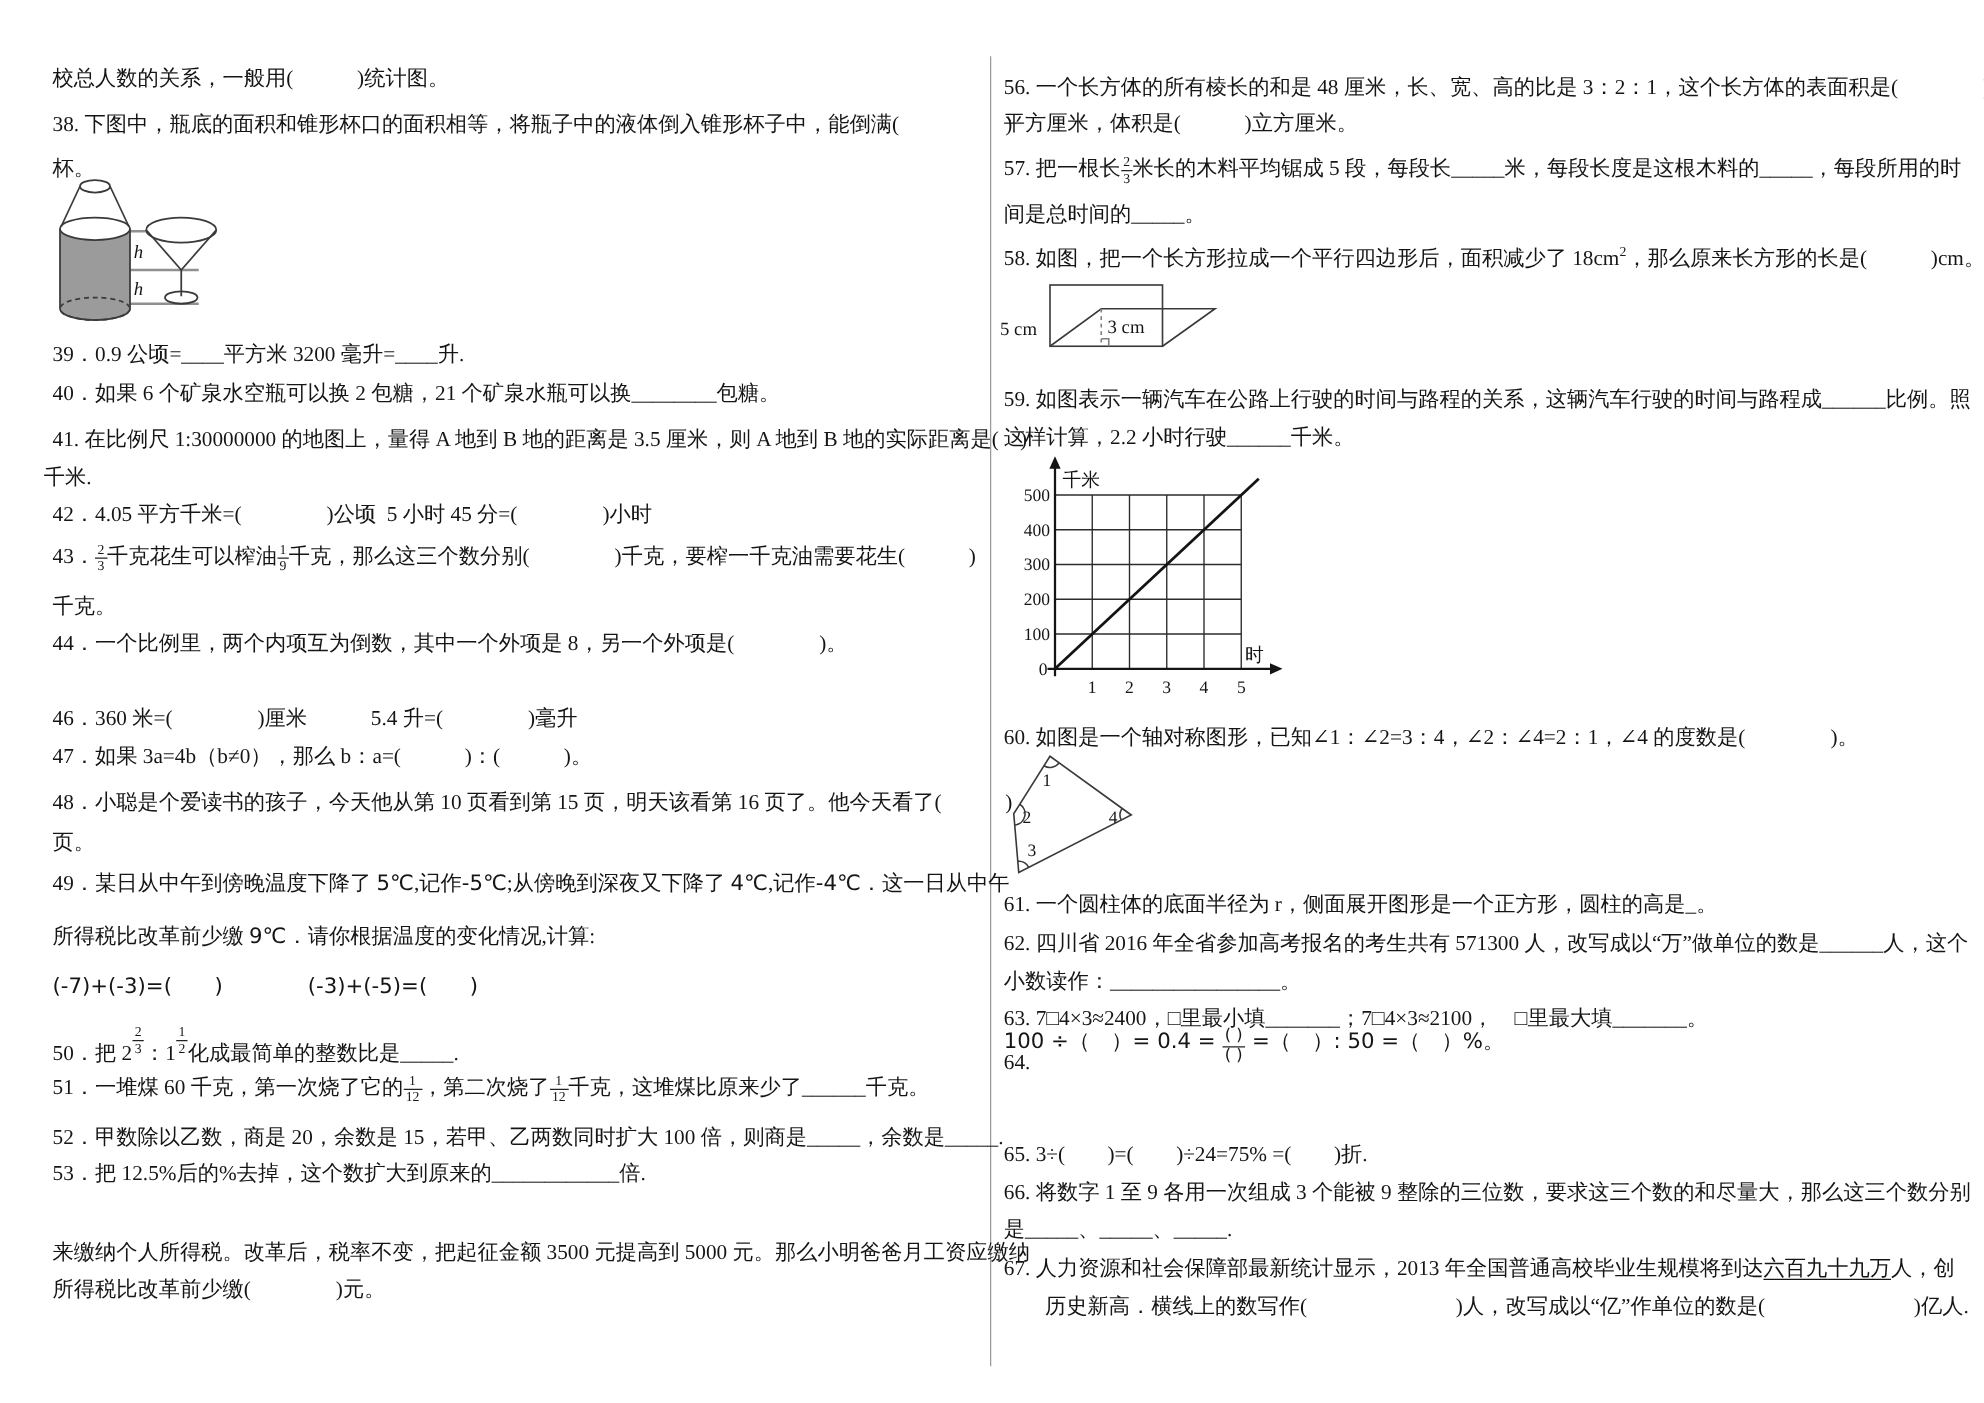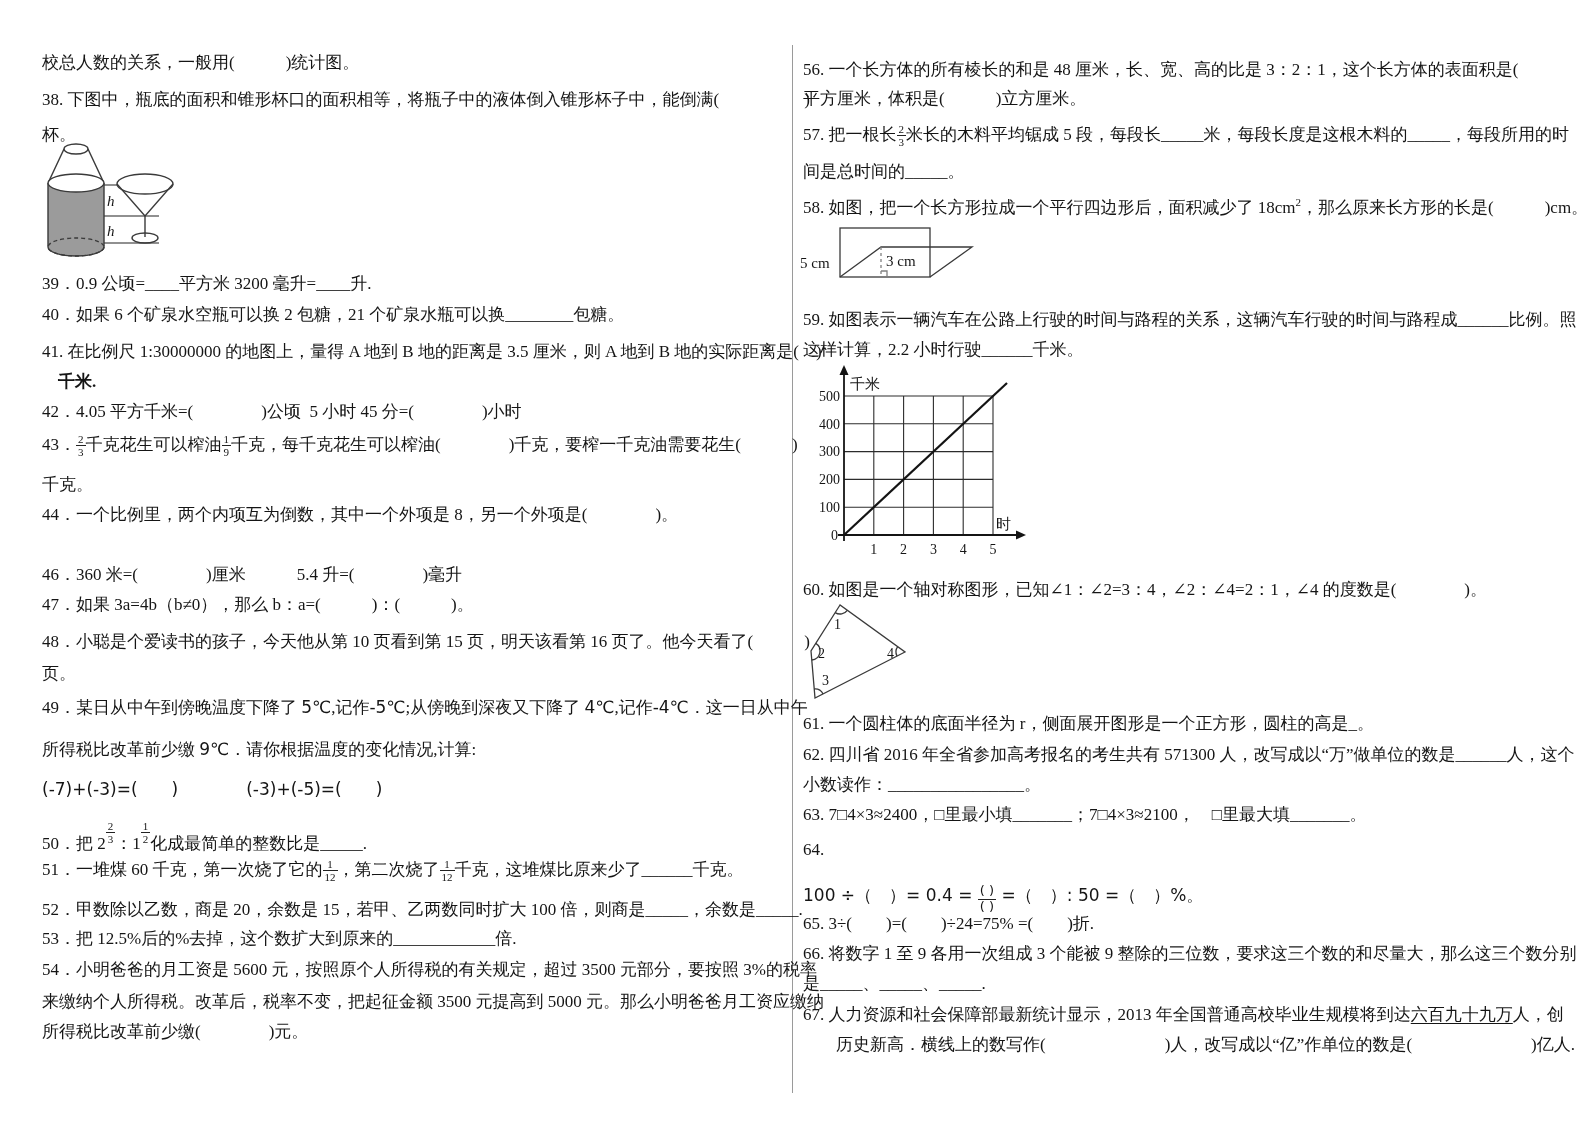--- a/index.html
+++ b/index.html
@@ -111,51 +111,50 @@
       <text x="17" y="87">3</text>
       <text x="82" y="60">4</text>
     </g>
   </svg>
 <div class="ln" style="left: 42px; top: 50px;"><span>校总人数的关系，一般用(　　　)统计图。</span></div>
     <div class="ln" style="left: 42px; top: 87px;"><span>38. 下图中，瓶底的面积和锥形杯口的面积相等，将瓶子中的液体倒入锥形杯子中，能倒满(　　　　　)</span></div>
     <div class="ln" style="left: 42px; top: 122px;"><span>杯。</span></div>
     <div class="ln" style="left: 42px; top: 271px;"><span>39．0.9 公顷=____平方米 3200 毫升=____升.</span></div>
     <div class="ln" style="left: 42px; top: 302px;"><span>40．如果 6 个矿泉水空瓶可以换 2 包糖，21 个矿泉水瓶可以换________包糖。</span></div>
     <div class="ln" style="left: 42px; top: 339px;"><span>41. 在比例尺 1:30000000 的地图上，量得 A 地到 B 地的距离是 3.5 厘米，则 A 地到 B 地的实际距离是(　)</span></div>
-    <div class="ln" style="left: 58px; top: 369px; font-weight: bold;"><span>千米.</span></div>
+    <div class="ln" style="left: 35px; top: 369px;"><span>千米.</span></div>
     <div class="ln" style="left: 42px; top: 399px;"><span>42．4.05 平方千米=(　　　　)公顷  5 小时 45 分=(　　　　)小时</span></div>
-    <div class="ln" style="left: 42px; top: 432px;"><span>43．</span><span class="frac"><span class="fn">2</span><span class="fd">3</span></span><span>千克花生可以榨油</span><span class="frac"><span class="fn">1</span><span class="fd">9</span></span><span>千克，每千克花生可以榨油(　　　　)千克，要榨一千克油需要花生(　　　)</span></div>
+    <div class="ln" style="left: 42px; top: 432px;"><span>43．</span><span class="frac"><span class="fn">2</span><span class="fd">3</span></span><span>千克花生可以榨油</span><span class="frac"><span class="fn">1</span><span class="fd">9</span></span><span>千克，那么这三个数分别(　　　　)千克，要榨一千克油需要花生(　　　)</span></div>
     <div class="ln" style="left: 42px; top: 472px;"><span>千克。</span></div>
     <div class="ln" style="left: 42px; top: 502px;"><span>44．一个比例里，两个内项互为倒数，其中一个外项是 8，另一个外项是(　　　　)。</span></div>
     <div class="ln" style="left: 42px; top: 562px;"><span>46．360 米=(　　　　)厘米　　　5.4 升=(　　　　)毫升</span></div>
     <div class="ln" style="left: 42px; top: 592px;"><span>47．如果 3a=4b（b≠0），那么 b：a=(　　　)：(　　　)。</span></div>
     <div class="ln" style="left: 42px; top: 629px;"><span>48．小聪是个爱读书的孩子，今天他从第 10 页看到第 15 页，明天该看第 16 页了。他今天看了(　　　)</span></div>
     <div class="ln" style="left: 42px; top: 661px;"><span>页。</span></div>
     <div class="ln" style="left: 42px; top: 694px;"><span>49．某日从中午到傍晚温度下降了 </span><span class="hand">5℃</span><span>,记作</span><span class="hand">-5℃</span><span>;从傍晚到深夜又下降了 </span><span class="hand">4℃</span><span>,记作</span><span class="hand">-4℃</span><span>．这一日从中午</span></div>
     <div class="ln" style="left: 42px; top: 736px;"><span>所得税比改革前少缴 </span><span class="hand">9℃</span><span>．请你根据温度的变化情况,计算:</span></div>
     <div class="ln" style="left: 42px; top: 776px;"><span class="hand">(-7)+(-3)=(　　)</span><span>　　　　</span><span class="hand">(-3)+(-5)=(　　)</span></div>
     <div class="ln" style="left: 42px; top: 820px;"><span>50．把 2</span><span class="frac rfrac"><span class="fn">2</span><span class="fd">3</span></span><span>：1</span><span class="frac rfrac"><span class="fn">1</span><span class="fd">2</span></span><span>化成最简单的整数比是_____.</span></div>
     <div class="ln" style="left: 42px; top: 857px;"><span>51．一堆煤 60 千克，第一次烧了它的</span><span class="frac"><span class="fn">1</span><span class="fd">12</span></span><span>，第二次烧了</span><span class="frac"><span class="fn">1</span><span class="fd">12</span></span><span>千克，这堆煤比原来少了______千克。</span></div>
     <div class="ln" style="left: 42px; top: 897px;"><span>52．甲数除以乙数，商是 20，余数是 15，若甲、乙两数同时扩大 100 倍，则商是_____，余数是_____.</span></div>
     <div class="ln" style="left: 42px; top: 926px;"><span>53．把 12.5%后的%去掉，这个数扩大到原来的____________倍.</span></div>
-    <div class="ln" style="left: 42px; top: 957px;"><span>54．小明爸爸的月工资是 5600 元，按照原个人所得税的有关规定，超过 3500 元部分，要按照 3%的税率</span></div>
     <div class="ln" style="left: 42px; top: 989px;"><span>来缴纳个人所得税。改革后，税率不变，把起征金额 3500 元提高到 5000 元。那么小明爸爸月工资应缴纳</span></div>
     <div class="ln" style="left: 42px; top: 1019px;"><span>所得税比改革前少缴(　　　　)元。</span></div>
     <div class="ln" style="left: 803px; top: 57px;"><span>56. 一个长方体的所有棱长的和是 48 厘米，长、宽、高的比是 3：2：1，这个长方体的表面积是(　　　　)</span></div>
     <div class="ln" style="left: 803px; top: 86px;"><span>平方厘米，体积是(　　　)立方厘米。</span></div>
     <div class="ln" style="left: 803px; top: 122px;"><span>57. 把一根长</span><span class="frac"><span class="fn">2</span><span class="fd">3</span></span><span>米长的木料平均锯成 5 段，每段长_____米，每段长度是这根木料的_____，每段所用的时</span></div>
     <div class="ln" style="left: 803px; top: 159px;"><span>间是总时间的_____。</span></div>
     <div class="ln" style="left: 803px; top: 189px;"><span>58. 如图，把一个长方形拉成一个平行四边形后，面积减少了 18cm</span><sup>2</sup><span>，那么原来长方形的长是(　　　)cm。</span></div>
     <div class="ln" style="left: 803px; top: 307px;"><span>59. 如图表示一辆汽车在公路上行驶的时间与路程的关系，这辆汽车行驶的时间与路程成______比例。照</span></div>
     <div class="ln" style="left: 803px; top: 337px;"><span>这样计算，2.2 小时行驶______千米。</span></div>
     <div class="ln" style="left: 803px; top: 577px;"><span>60. 如图是一个轴对称图形，已知∠1：∠2=3：4，∠2：∠4=2：1，∠4 的度数是(　　　　)。</span></div>
     <div class="ln" style="left: 803px; top: 711px;"><span>61. 一个圆柱体的底面半径为 r，侧面展开图形是一个正方形，圆柱的高是_。</span></div>
     <div class="ln" style="left: 803px; top: 742px;"><span>62. 四川省 2016 年全省参加高考报名的考生共有 571300 人，改写成以“万”做单位的数是______人，这个</span></div>
     <div class="ln" style="left: 803px; top: 772px;"><span>小数读作：________________。</span></div>
     <div class="ln" style="left: 803px; top: 802px;"><span>63. 7□4×3≈2400，□里最小填_______；7□4×3≈2100，　□里最大填_______。</span></div>
     <div class="ln" style="left: 803px; top: 837px;"><span>64.</span></div>
-    <div class="ln" style="left: 803px; top: 882px;"><span class="hand">100 ÷（　）= 0.4 = </span><span class="frac hfrac"><span class="fn">( )</span><span class="fd">( )</span></span><span class="hand"> =（　）: 50 =（　）%。</span></div>
+    <div class="ln" style="left: 803px; top: 820px;"><span class="hand">100 ÷（　）= 0.4 = </span><span class="frac hfrac"><span class="fn">( )</span><span class="fd">( )</span></span><span class="hand"> =（　）: 50 =（　）%。</span></div>
     <div class="ln" style="left: 803px; top: 911px; text-align: center;"><span>65. 3÷(　　)=(　　)÷24=75% =(　　)折.</span></div>
     <div class="ln" style="left: 803px; top: 941px;"><span>66. 将数字 1 至 9 各用一次组成 3 个能被 9 整除的三位数，要求这三个数的和尽量大，那么这三个数分别</span></div>
     <div class="ln" style="left: 803px; top: 971px;"><span>是_____、_____、_____.</span></div>
     <div class="ln" style="left: 803px; top: 1002px;"><span>67. 人力资源和社会保障部最新统计显示，2013 年全国普通高校毕业生规模将到达</span><span class="useg">六百九十九万</span><span>人，创</span></div>
     <div class="ln" style="left: 803px; top: 1032px; margin-left: 33px;"><span>历史新高．横线上的数写作(　　　　　　　)人，改写成以“亿”作单位的数是(　　　　　　　)亿人.</span></div>
   </div>
 
 </body></html>

